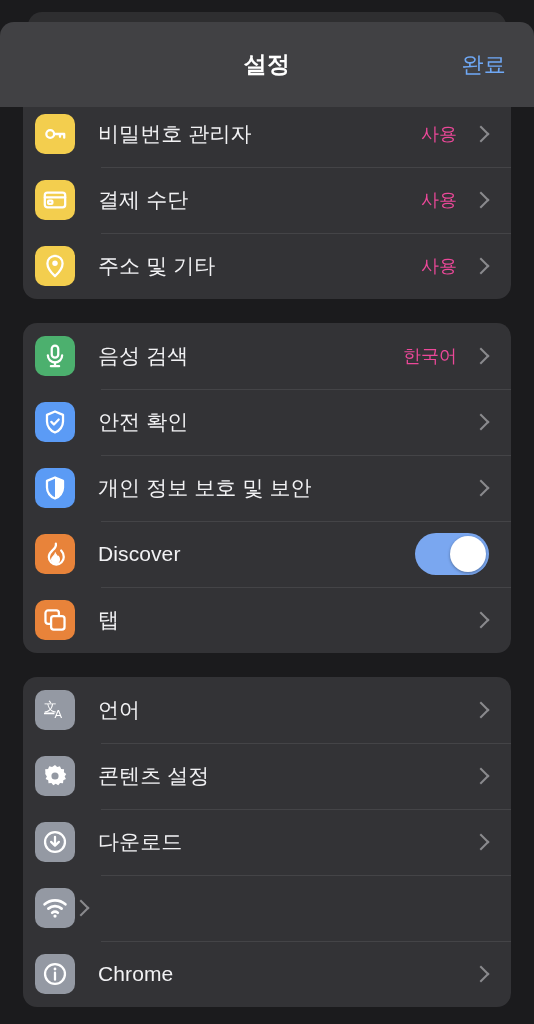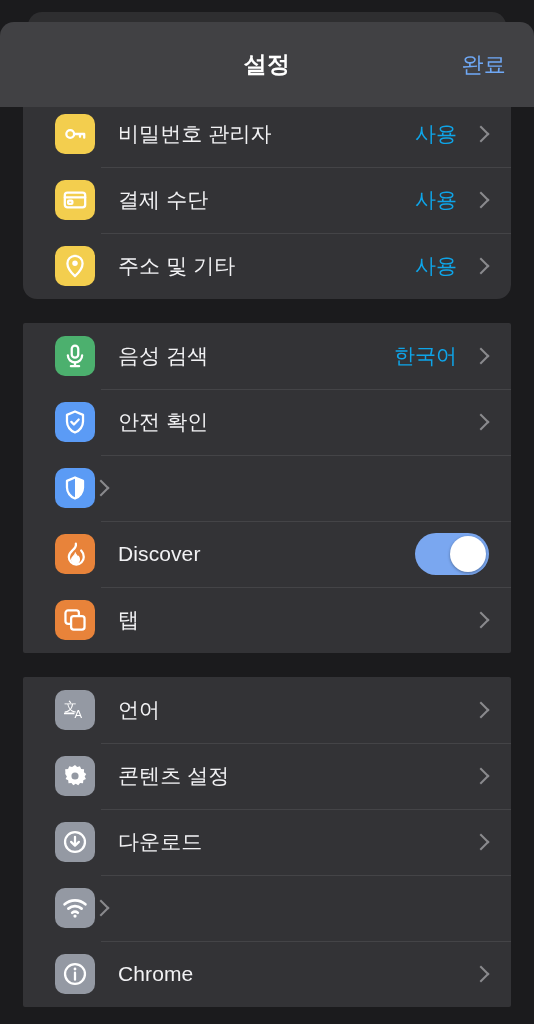--- a/index.html
+++ b/index.html
@@ -69,31 +69,31 @@
     top: 95px;
     width: 534px;
     height: 929px;
     background: #1b1b1d;
     overflow: hidden;
   }
 
   .group {
     margin: 0 23px 24px 23px;
     background: #333336;
-    border-radius: 2px;
+    border-radius: 14px;
     overflow: hidden;
   }
   .group.first { border-radius: 0 0 14px 14px; margin-top: -6px; }
 
   .row {
     position: relative;
     display: flex;
     align-items: center;
     height: 66px;
-    padding: 0 20px 0 32px;
+    padding: 0 20px 0 12px;
   }
   .row + .row::before {
     content: "";
     position: absolute;
     left: 78px;
     right: 0;
     top: 0;
     height: 1px;
     background: #444447;
   }
@@ -112,22 +112,22 @@
   .row-label {
     flex: 1;
     margin-left: 23px;
     font-size: 21px;
     color: #f2f2f4;
     letter-spacing: .1px;
     white-space: nowrap;
   }
 
   .row-value {
-    font-size: 21px;
-    color: #0ea5e9;
+    font-size: 18px;
+    color: #ec4899;
     margin-right: 18px;
     white-space: nowrap;
   }
 
   .chevron {
     width: 12px;
     height: 12px;
     border-right: 2.2px solid #8a8a8d;
     border-top: 2.2px solid #8a8a8d;
     transform: rotate(45deg);
@@ -228,20 +228,21 @@
             <span class="chevron"></span>
           </div>
           <div class="row">
             <span class="icon" style="background: rgb(91, 155, 245);">
               <svg width="26" height="26" viewBox="0 0 24 24">
                 <path d="M12 2.3 4.6 5.4v6.1c0 4.6 3.1 8.8 7.4 10.2 4.3-1.4 7.4-5.6 7.4-10.2V5.4z" fill="#ffffff" stroke="none"></path>
                 <path d="M12 2.3 4.6 5.4v6.1c0 4.6 3.1 8.8 7.4 10.2z" fill="#5b9bf5" stroke="none"></path>
                 <path d="M12 2.3 4.6 5.4v6.1c0 4.6 3.1 8.8 7.4 10.2 4.3-1.4 7.4-5.6 7.4-10.2V5.4z" stroke="#ffffff" fill="none" stroke-width="2.1" stroke-linecap="round" stroke-linejoin="round"></path>
               </svg>
             </span>
+            <span class="row-label">개인 정보 보호 및 보안</span>
             <span class="chevron"></span>
           </div>
           <div class="row">
             <span class="icon" style="background: rgb(232, 131, 58);">
               <svg width="26" height="26" viewBox="0 0 24 24">
                 <path d="M12.8 2.4c.6 3-1.2 4.6-2.9 6.1-1.9 1.7-3.6 3.3-3.6 6.3a6.9 6.9 0 1 0 13.8 0c0-2.6-1-4.5-2.4-6" stroke="#ffffff" fill="none" stroke-width="2.1" stroke-linecap="round" stroke-linejoin="round"></path>
                 <path d="M12.3 10.6c.4 1.6-.6 2.4-1.5 3.2-1 .9-1.9 1.7-1.9 3.2a3.6 3.6 0 0 0 7.2 0c0-1.4-.6-2.4-1.4-3.2" stroke="#ffffff" fill="#ffffff" stroke-width="1.2"></path>
               </svg>
             </span>
             <span class="row-label">Discover</span>

